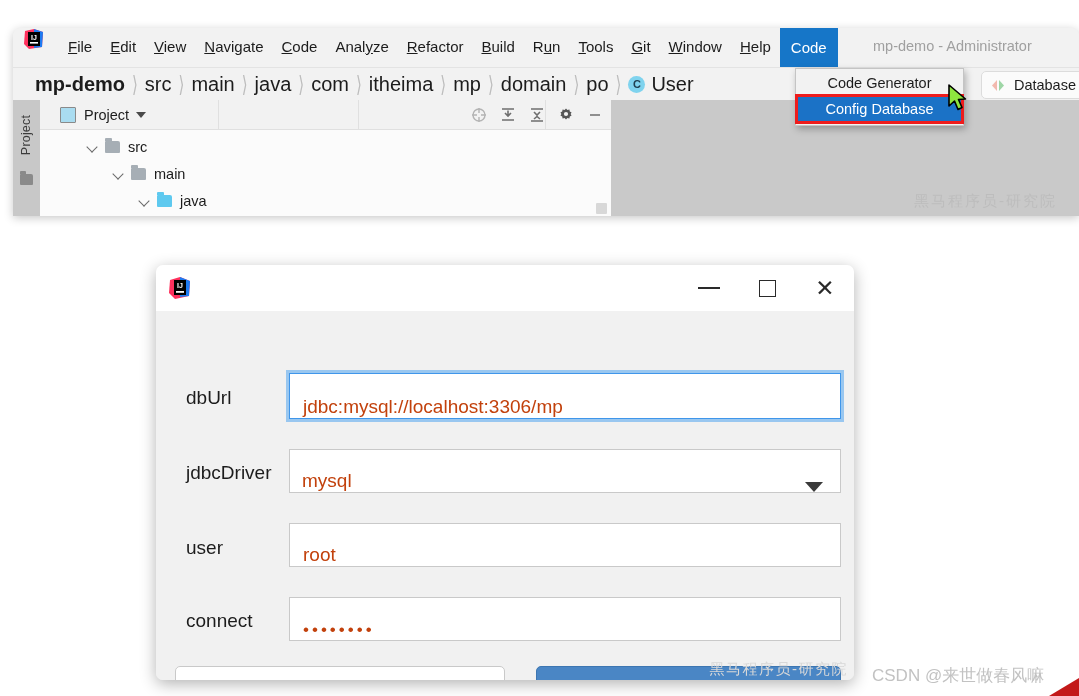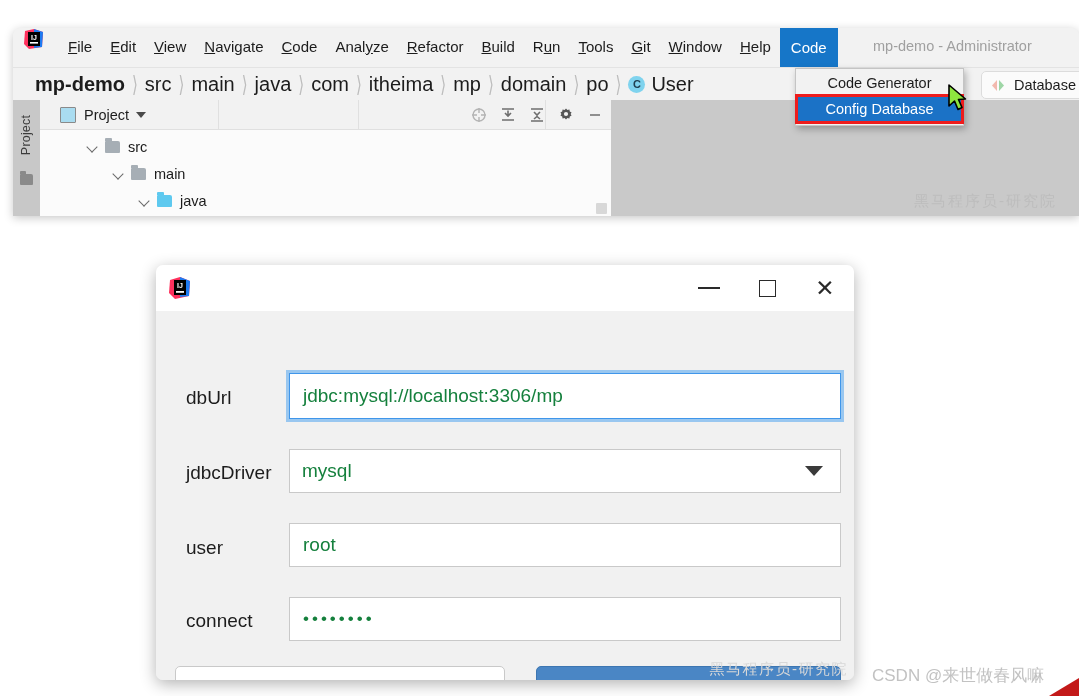--- a/index.html
+++ b/index.html
@@ -368,23 +368,23 @@
   }
 
   .field {
     position: absolute;
     left: 133px;
     width: 552px;
     background: #ffffff;
     border: 1px solid #c9c9c9;
     box-sizing: border-box;
     font-size: 19px;
-    color: #15803d;
-    display: flex;
-    align-items: center;
+    color: #c2410c;
+    display: flex;
+    align-items: flex-end;
     padding-left: 13px;
   }
   .field.focused {
     border: 1px solid #3f96ea;
     box-shadow: 0 0 0 3px #99c7f0;
   }
   .field .dd-arrow {
     position: absolute;
     right: 17px;
     width: 0; height: 0;

